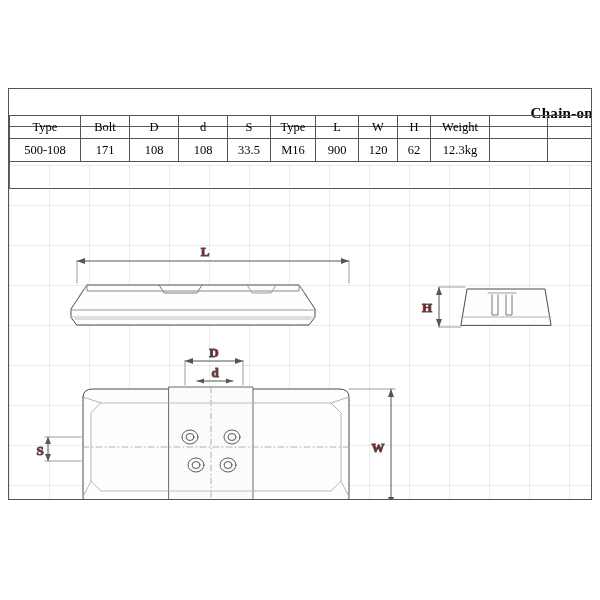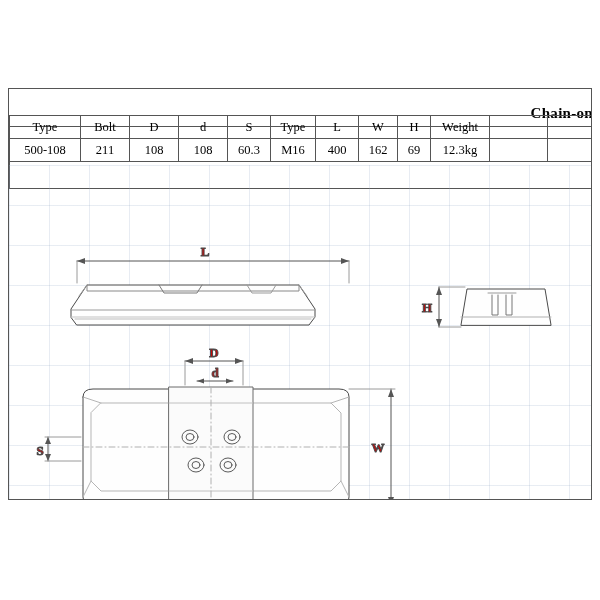--- a/index.html
+++ b/index.html
@@ -128,28 +128,28 @@
         <td style="width:44px">Type</td>
         <td style="width:42px">L</td>
         <td style="width:38px">W</td>
         <td style="width:32px">H</td>
         <td style="width:58px">Weight</td>
         <td style="width:57px"></td>
         <td></td>
       </tr>
       <tr>
         <td>500-108</td>
-        <td>211</td>
+        <td>171</td>
         <td>108</td>
         <td>108</td>
-        <td>60.3</td>
+        <td>33.5</td>
         <td>M16</td>
-        <td>400</td>
-        <td>162</td>
-        <td>69</td>
+        <td>900</td>
+        <td>120</td>
+        <td>62</td>
         <td>12.3kg</td>
         <td></td>
         <td></td>
       </tr>
       <tr class="spacer">
         <td colspan="12"></td>
       </tr>
     </tbody>
       </table>
 

